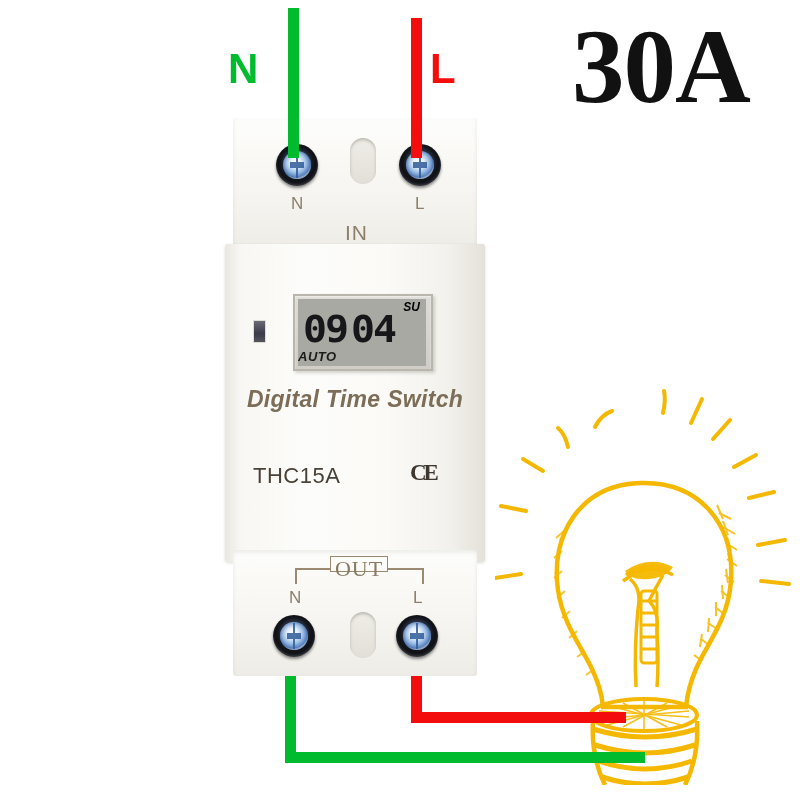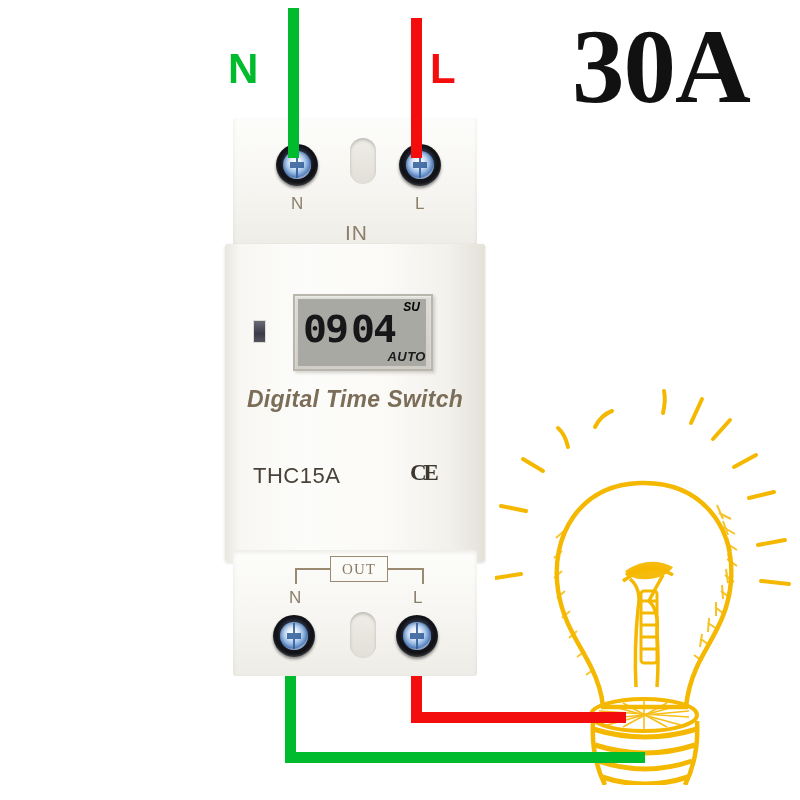--- a/index.html
+++ b/index.html
@@ -194,25 +194,25 @@
   #lbl-in-n  { left: 58px;  top: 76px; }
   #lbl-in-l  { left: 182px; top: 76px; }
   #lbl-in    { left: 112px; top: 103px; font-size: 21px; letter-spacing: 1px; }
   #lbl-out-n { left: 56px;  top: 38px; }
   #lbl-out-l { left: 180px; top: 38px; }
 
   
   #out-box {
     position: absolute;
     left: 97px; top: 6px;
-    width: 58px; height: 26px;
+    width: 58px; height: 16px;
     border: 1.6px solid #9b8a71;
     box-sizing: border-box;
     font-family: "Liberation Serif", serif;
-    font-size: 15px;
+    font-size: 22px;
     color: #8a7a63;
     text-align: center;
     line-height: 24px;
     letter-spacing: 1px;
     background: transparent;
   }
   .bracket-h {
     position: absolute;
     height: 1.6px;
     background: #9b8a71;
@@ -280,21 +280,21 @@
     line-height: 1;
     color: #0f172a;
     letter-spacing: -1px;
     padding-bottom: 2px;
     padding-left: 1px;
     margin-left: 35px;
   }
   #lcd-auto {
     position: absolute;
     left: 0; right: 0; bottom: 2px;
-    text-align: right;
+    text-align: left;
     font-size: 13px;
     font-weight: bold;
     font-style: italic;
     color: #1b1b1b;
     font-family: "Liberation Sans", sans-serif;
     letter-spacing: 0.5px;
   }
 
   
   #reset-btn {

